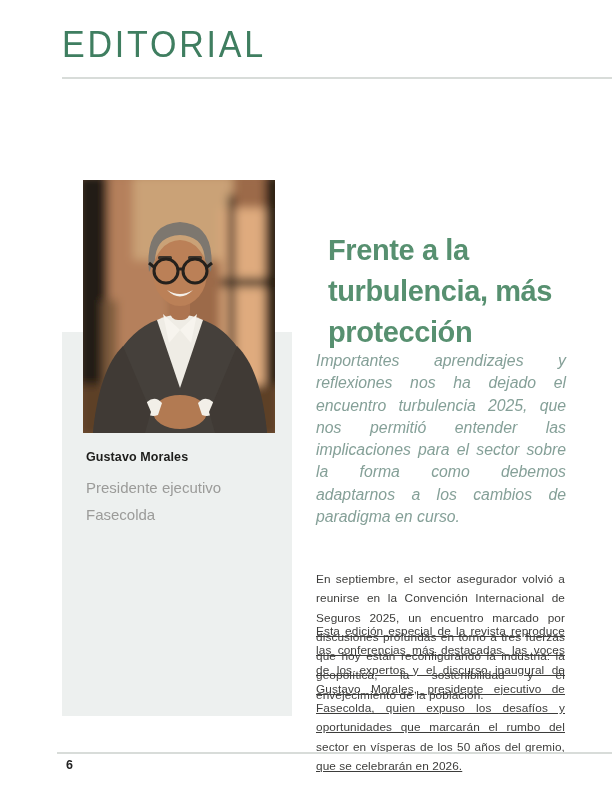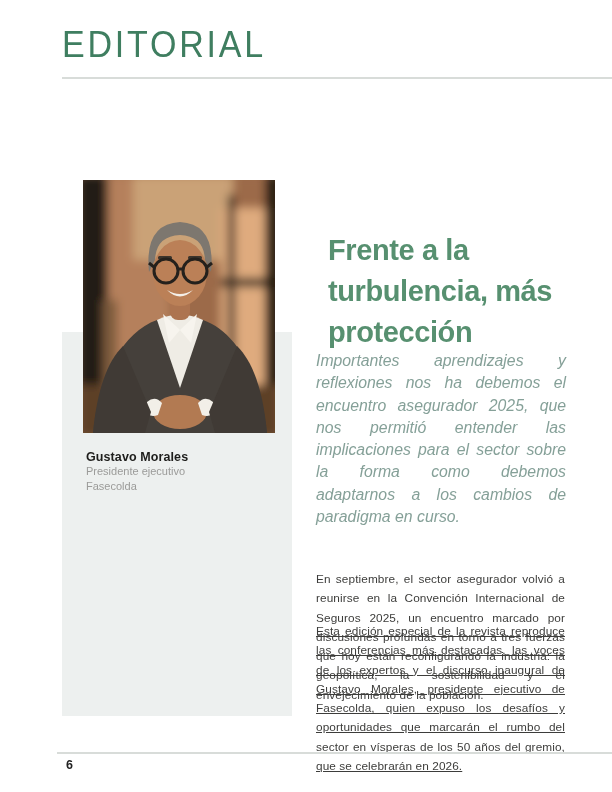--- a/index.html
+++ b/index.html
@@ -21,22 +21,22 @@
   .photo-panel{
     position:absolute;left:62px;top:332px;width:230px;height:384px;
     background:#edf0ef;
   }
   .photo{
     position:absolute;left:83px;top:180px;width:192px;height:253px;
     overflow:hidden;background:#9c6b4a;
   }
   .photo svg{display:block;}
   .caption{position:absolute;left:86px;top:450px;}
-  .caption-name{font-size:12.5px;font-weight:bold;color:#1d1d1b;margin-bottom:0;letter-spacing:0.1px;}
-  .caption-role,.caption-org{font-size:11px;color:#9b9b99;line-height:14.5px;}
+  .caption-name{font-size:12.5px;font-weight:bold;color:#1d1d1b;margin-bottom:17px;letter-spacing:0.1px;}
+  .caption-role,.caption-org{font-size:15px;color:#9b9b99;line-height:14.5px;margin-top:12px;}
   .headline{
     position:absolute;left:316px;top:218px;width:285px;margin:12px;
     font-size:29px;line-height:41px;font-weight:bold;
     color:#579070;letter-spacing:-0.4px;white-space:pre-line;
   }
   .lead{
     position:absolute;left:316px;top:350px;width:250px;margin:0;
     font-style:italic;font-size:15.8px;line-height:22.3px;
     color:#85a098;text-align:justify;
   }
@@ -112,20 +112,20 @@
 
   <div class="caption">
     <div class="caption-name">Gustavo Morales</div>
     <div class="caption-role">Presidente ejecutivo</div>
     <div class="caption-org">Fasecolda</div>
   </div>
 
   <h2 class="headline">Frente a la
 turbulencia, más
 protección</h2>
-  <p class="lead">Importantes aprendizajes y reflexiones nos ha debemos el encuentro asegurador 2025, que nos permitió entender las implicaciones para el sector sobre la forma como debemos adaptarnos a los cambios de paradigma en curso.</p>
+  <p class="lead">Importantes aprendizajes y reflexiones nos ha dejado el encuentro turbulencia 2025, que nos permitió entender las implicaciones para el sector sobre la forma como debemos adaptarnos a los cambios de paradigma en curso.</p>
   <p class="body-para first">En septiembre, el sector asegurador volvió a reunirse en la Convención Internacional de Seguros 2025, un encuentro marcado por discusiones profundas en torno a tres fuerzas que hoy están reconfigurando la industria: la geopolítica, la sostenibilidad y el envejecimiento de la población.</p>
   <p class="body-para second">Esta edición especial de la revista reproduce las conferencias más destacadas, las voces de los expertos y el discurso inaugural de Gustavo Morales, presidente ejecutivo de Fasecolda, quien expuso los desafíos y oportunidades que marcarán el rumbo del sector en vísperas de los 50 años del gremio, que se celebrarán en 2026.</p>
 
   <div class="bottom-rule"></div>
   <div class="page-number">6</div>
 
 </div>
 
 </body></html>

